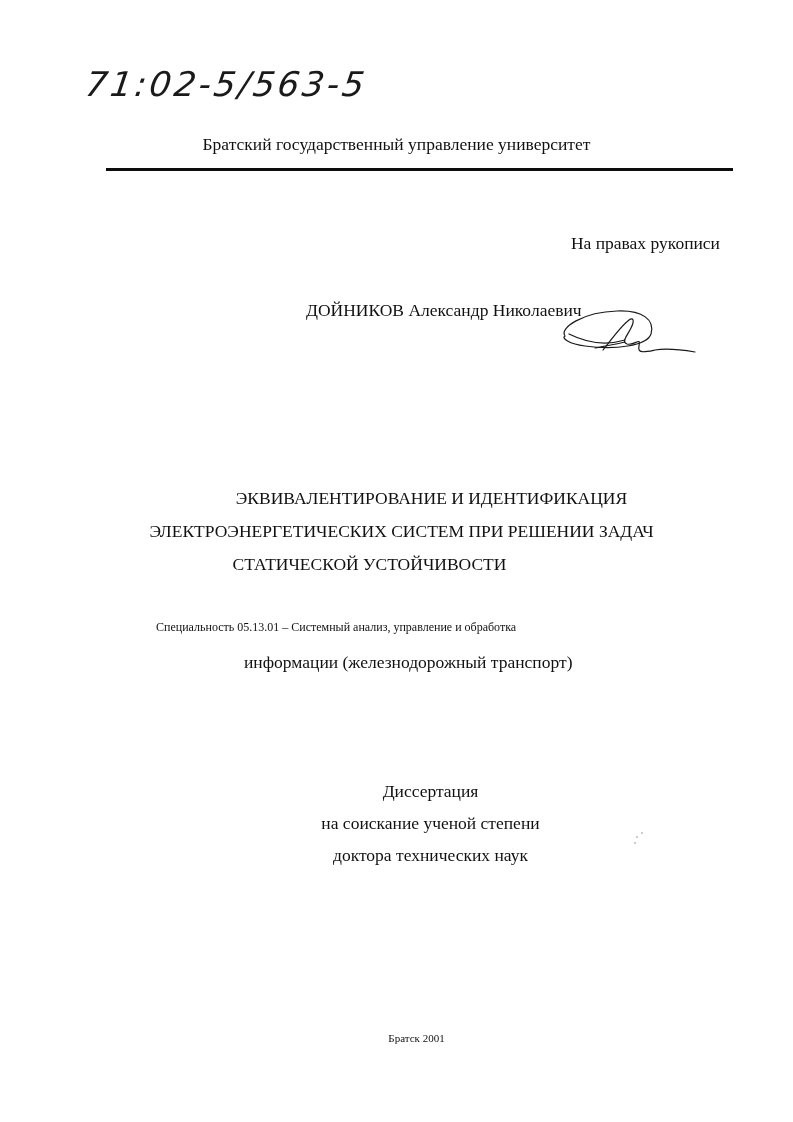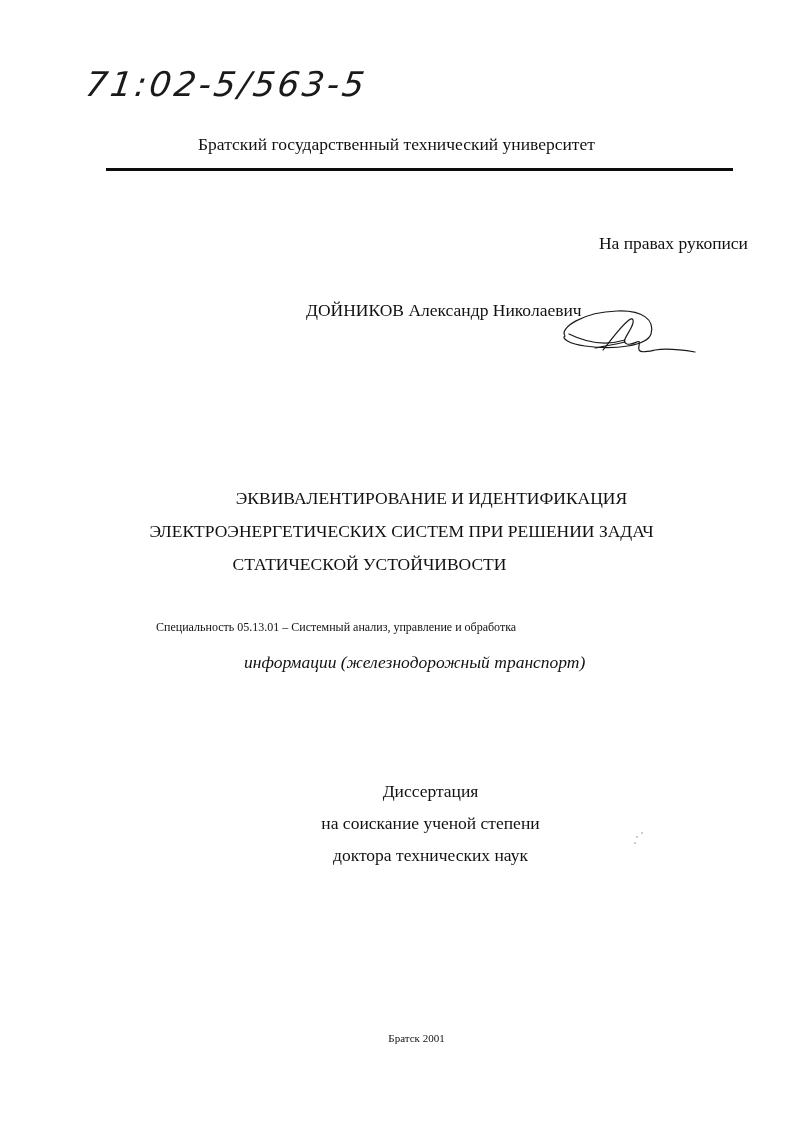--- a/index.html
+++ b/index.html
@@ -36,21 +36,21 @@
       white-space: nowrap;
     }
     .univ-rule {
       left: 106px;
       top: 168px;
       width: 627px;
       height: 3px;
       background: #0d0d0d;
     }
     .rights {
-      right: 45px;
+      right: 73px;
       top: 233px;
       font-size: 17.5px;
       white-space: nowrap;
     }
     .author {
       left: 272px;
       top: 300px;
       font-size: 17.5px;
       white-space: nowrap;
       margin-left: 34px;
@@ -75,21 +75,20 @@
       left: 156px;
       top: 620px;
       font-size: 12px;
       white-space: nowrap;
     }
     .spec2 {
       left: 244px;
       top: 652px;
       font-size: 17.5px;
       white-space: nowrap;
-      font-style: italic;
     }
     .degree-line {
       left: 0;
       width: 793px;
       text-align: center;
       font-size: 17.5px;
       white-space: nowrap;
     }
     .d1 { top: 781px; left: 34px; }
     .d2 { top: 813px; left: 34px; }
@@ -109,21 +108,21 @@
       height: 2px;
       background: #bdbdbd;
       border-radius: 1px;
     }
   </style>
 </head>
 <body>
 
 <div class="abs handwritten-code">71:02-5/563-5</div>
 
-<div class="abs university">Братский государственный технический университет</div>
+<div class="abs university">Братский государственный управление университет</div>
 <div class="abs univ-rule"></div>
 
 <div class="abs rights">На правах рукописи</div>
 
 <div class="abs author">ДОЙНИКОВ Александр Николаевич</div>
 
 <div class="abs signature">
   <svg width="145" height="52" viewBox="0 0 145 52" fill="none" stroke="#1a1a1a" stroke-width="1.2" stroke-linecap="round">
     <path d="M10 30 C 4 22, 28 6, 62 5 C 88 4, 100 14, 96 28 C 92 40, 60 44, 30 40 C 14 38, 6 32, 10 30 Z"></path>
     <path d="M14 28 C 30 36, 50 40, 70 34"></path>

